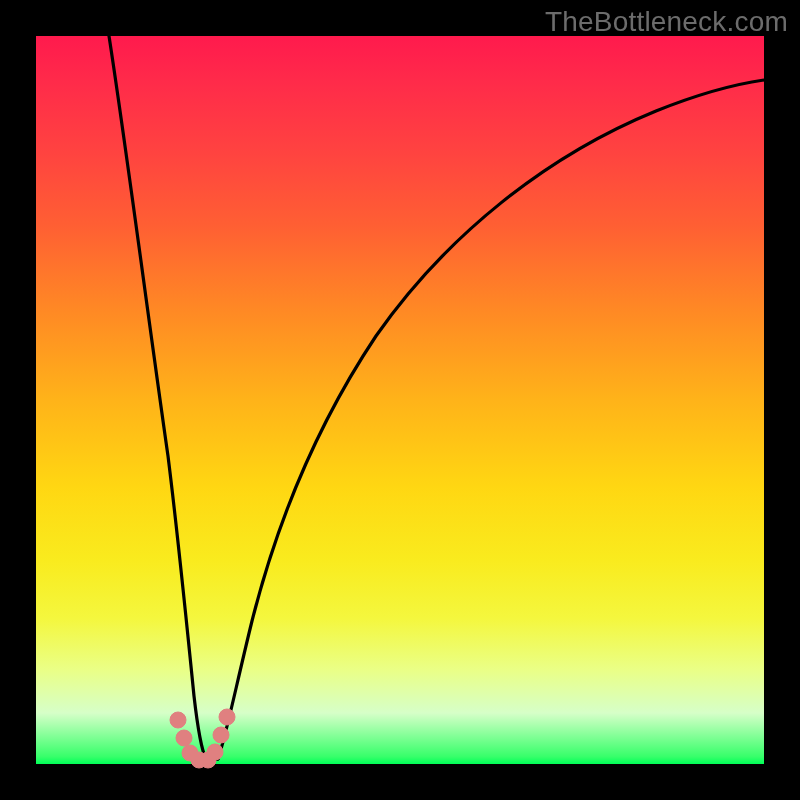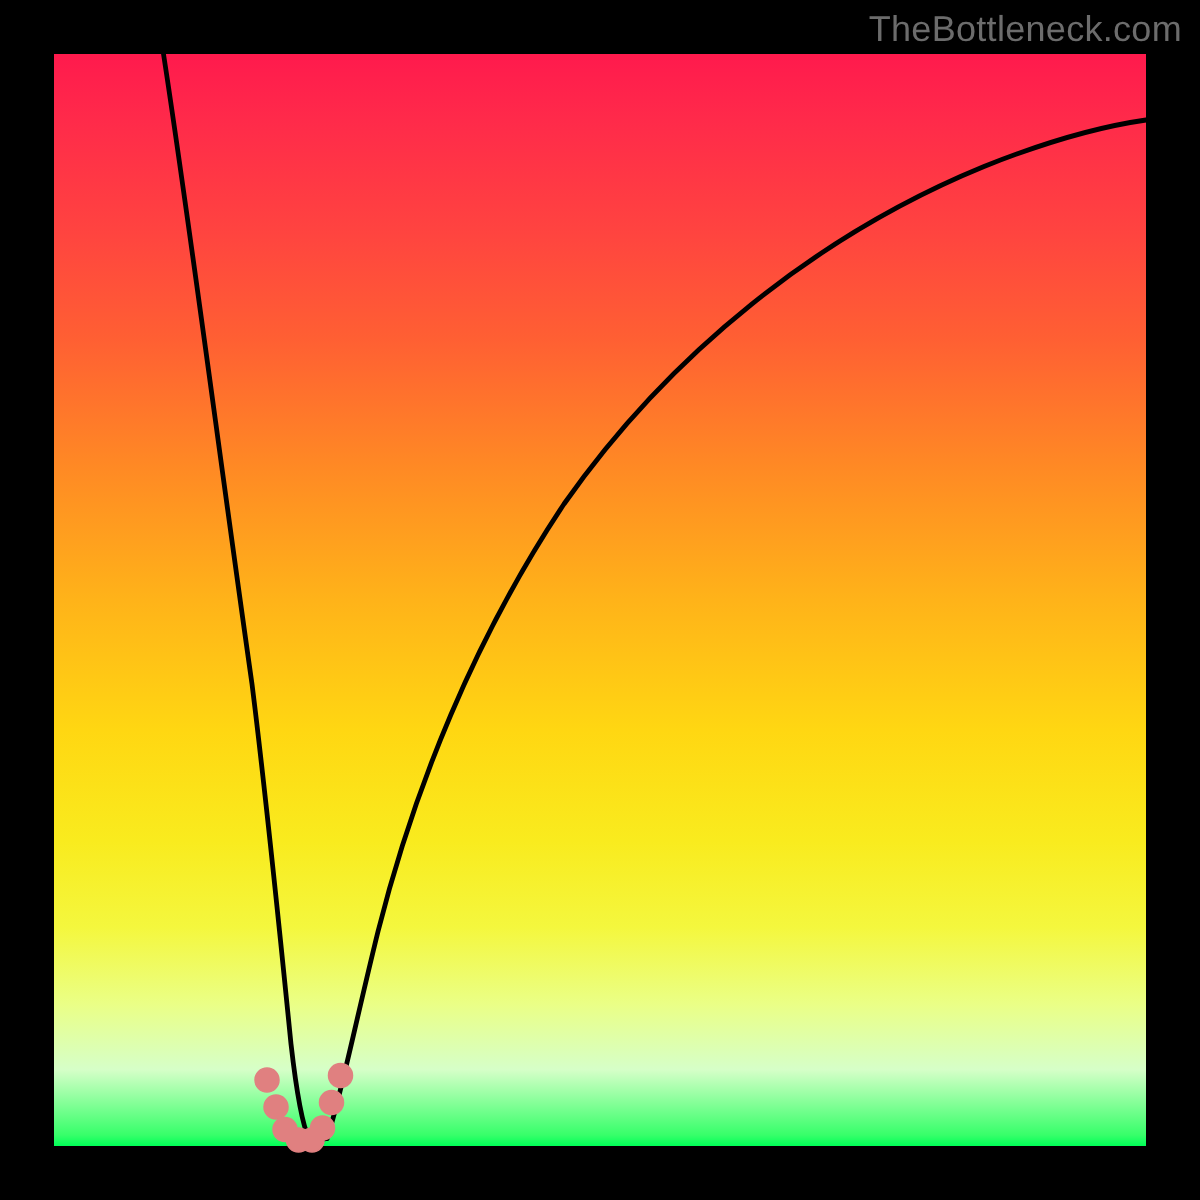--- a/index.html
+++ b/index.html
@@ -47,21 +47,21 @@
     top: 0;
     width: 728px;
     height: 728px;
     overflow: visible;
   }
   .watermark {
     position: absolute;
     top: 6px;
     right: 12px;
     color: #6c6c6c;
-    font-size: 24px;
+    font-size: 28px;
     font-weight: 500;
     letter-spacing: 0.2px;
     user-select: none;
   }
 </style>
 </head>
 <body>
 
 <div class="frame">
 

